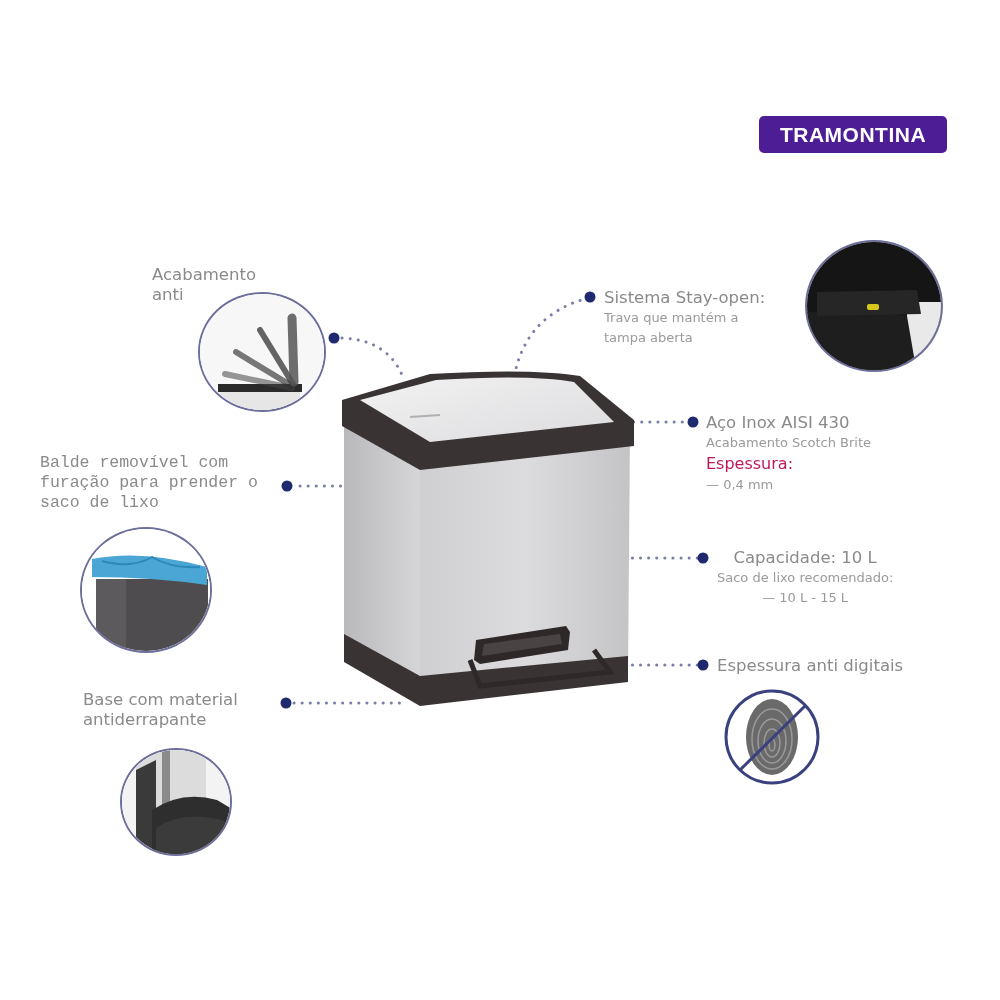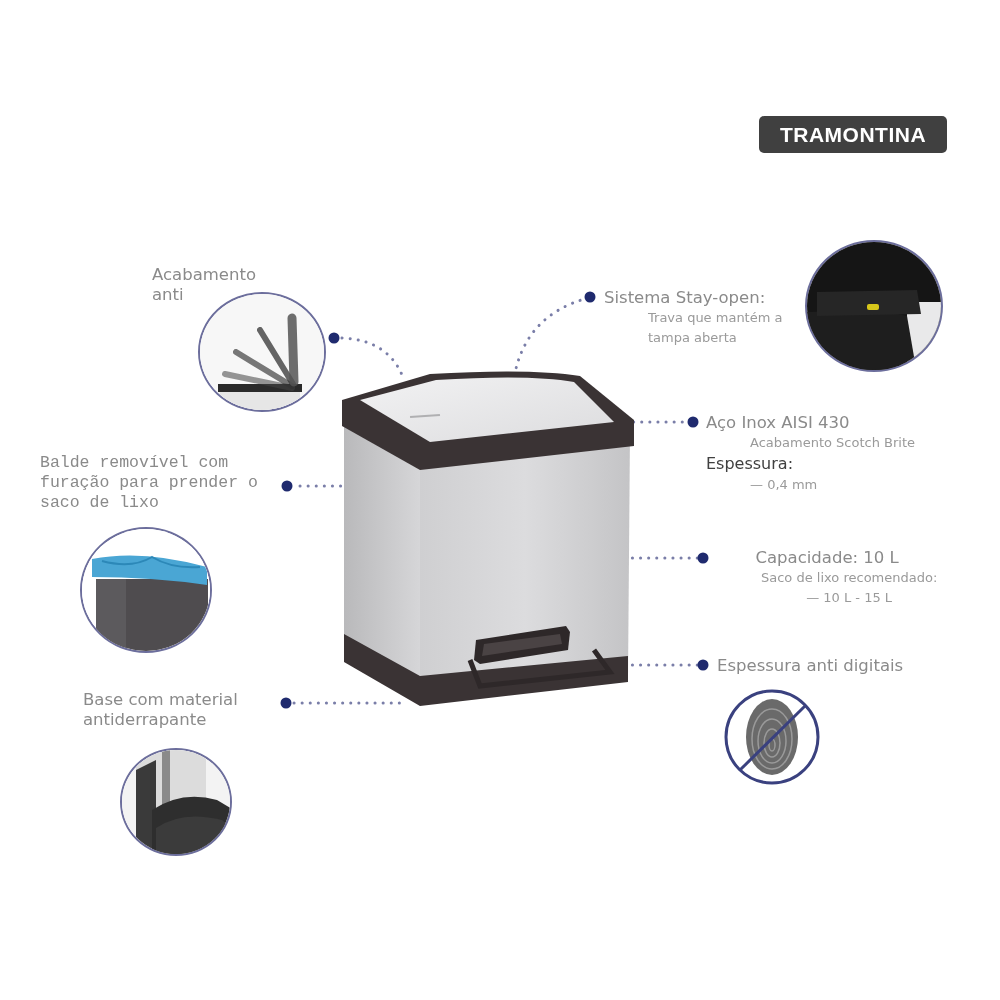--- a/index.html
+++ b/index.html
@@ -1,32 +1,32 @@
 <!DOCTYPE html>
 <html><head>
   <meta charset="utf-8">
   <style>
     * { box-sizing: border-box; margin: 0; padding: 0; }
     html, body { width: 1000px; height: 1000px; background: #ffffff; overflow: hidden; }
     body { position: relative; font-family: "DejaVu Sans", sans-serif; color: #8a8a8a; }
 
     .brand-badge {
       position: absolute; left: 759px; top: 116px; width: 188px; height: 37px;
-      background: #404040; border-radius: 5px;
+      background: #4c1d95; border-radius: 5px;
       display: flex; align-items: center; justify-content: center;
     }
     .brand-badge span {
       color: #ffffff; font-family: "Liberation Sans", sans-serif; font-weight: bold;
       font-size: 21px; letter-spacing: 0.5px;
     }
 
     .label { position: absolute; font-family: "DejaVu Sans", sans-serif; color: #8c8c8c; line-height: 1.2; }
     .label .title { font-size: 16.5px; color: #8a8a8a; }
-    .label .sub { font-size: 13px; color: #9a9a9a; line-height: 1.55; margin-left: 44px; }
-    .label .mid { font-size: 16px; color: #404040; line-height: 1.4; }
+    .label .sub { font-size: 13px; color: #9a9a9a; line-height: 1.55; }
+    .label .mid { font-size: 16px; color: #be185d; line-height: 1.4; }
 
     .connectors { position: absolute; left: 0; top: 0; width: 1000px; height: 1000px; pointer-events: none; }
 
     .detail-circle {
       position: absolute; border-radius: 50%; border: 2px solid #6c6e9c; overflow: hidden;
       background: #ffffff;
     }
     .product { position: absolute; left: 330px; top: 360px; width: 320px; height: 360px; }
   </style>
 </head>

